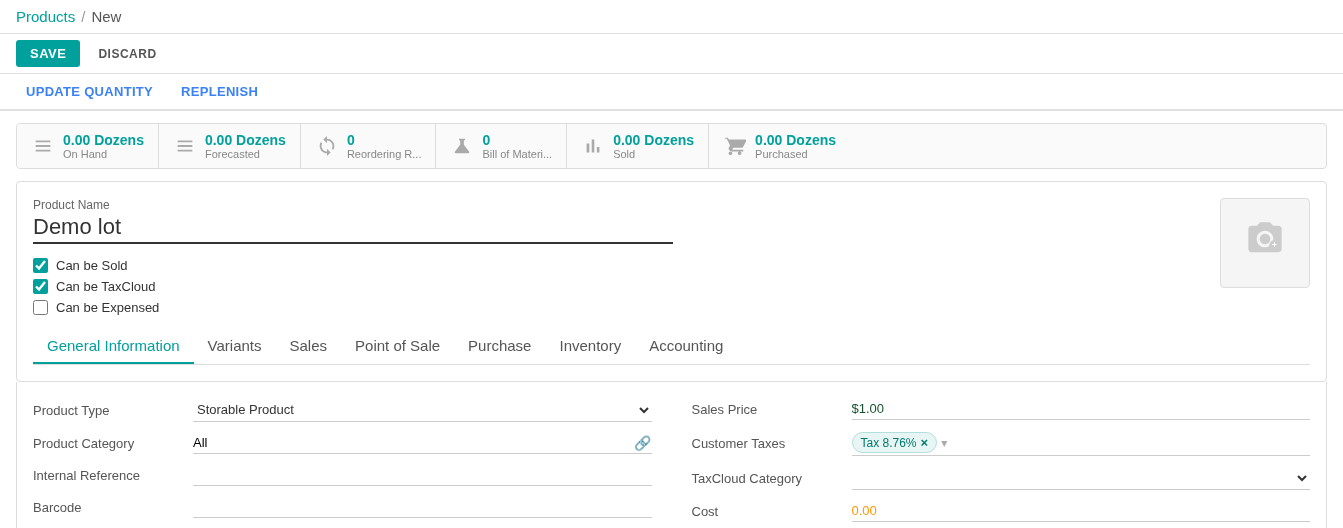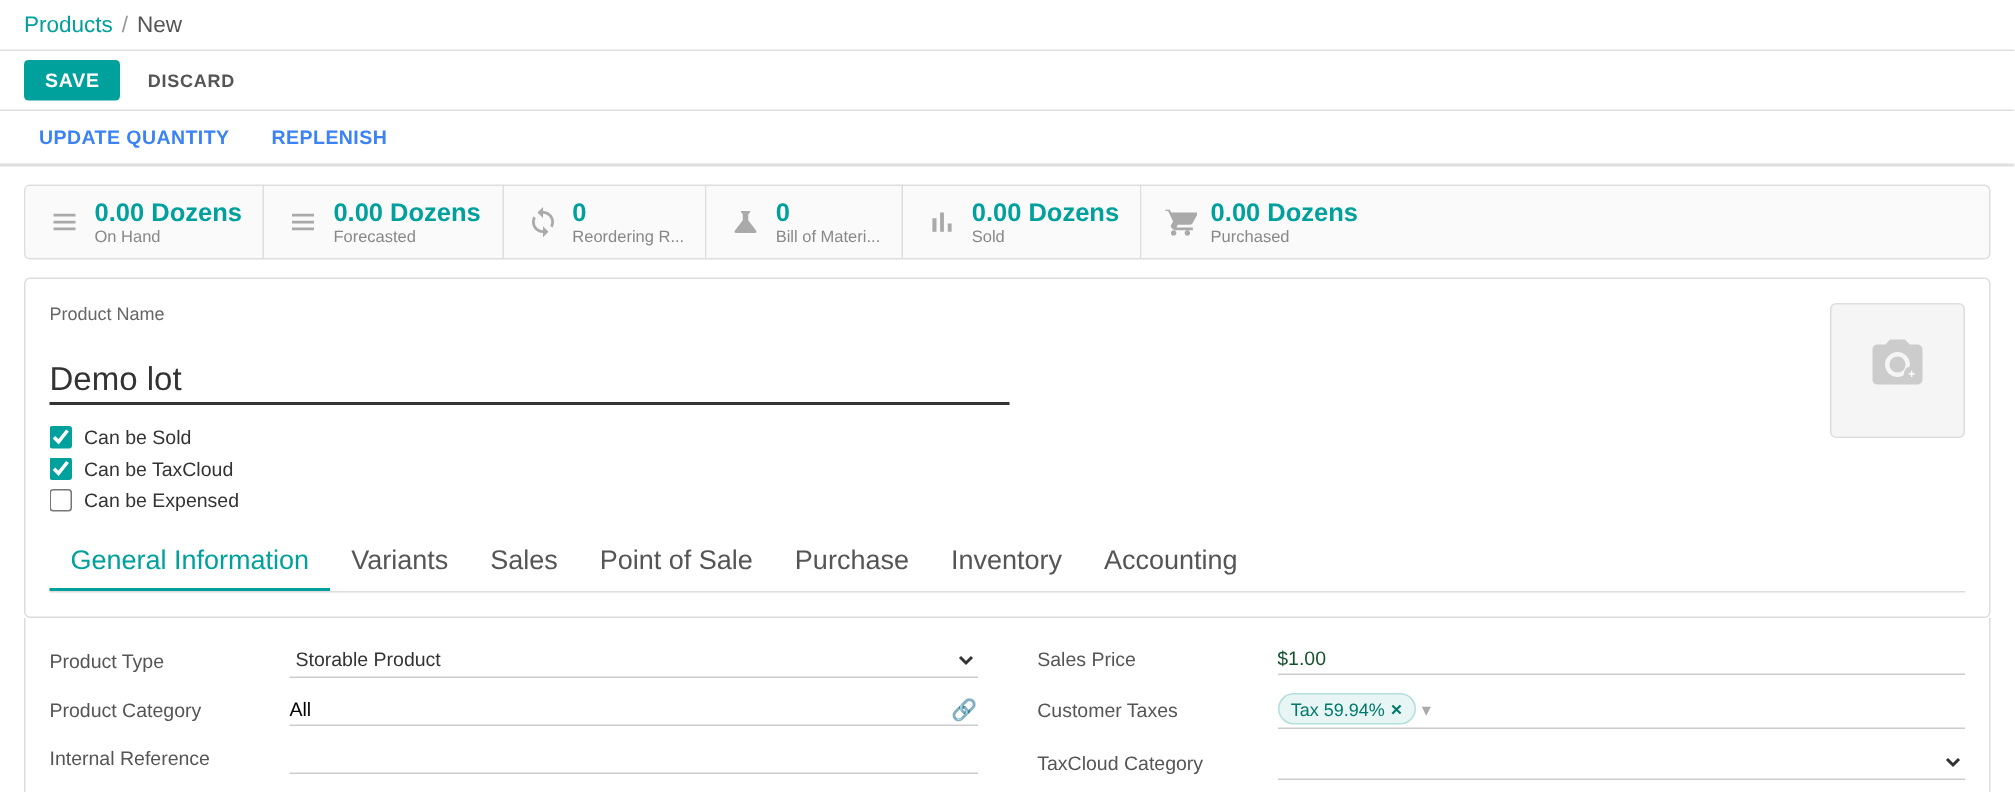--- a/index.html
+++ b/index.html
@@ -103,35 +103,35 @@
     .stat-icon {
       width: 24px;
       height: 24px;
       display: flex;
       align-items: center;
       justify-content: center;
       color: #aaa;
       font-size: 18px;
     }
     .stat-info {}
-    .stat-value { color: #00a09d; font-weight: 600; font-size: 17px; }
+    .stat-value { color: #00a09d; font-weight: 600; font-size: 14px; }
     .stat-label { color: #888; font-size: 11px; }
 
     
     .product-form {
       border: 1px solid #ddd;
       border-radius: 4px;
       padding: 16px;
       position: relative;
       min-height: 200px;
     }
     .product-name-label {
       font-size: 12px;
       color: #666;
-      margin-bottom: 22px;
+      margin-bottom: 0;
     }
     .product-name-input {
       font-size: 22px;
       font-weight: 400;
       color: #333;
       border: none;
       border-bottom: 2px solid #333;
       width: 640px;
       outline: none;
       padding: 2px 0;
@@ -174,21 +174,21 @@
     .camera-icon { color: #bbb; font-size: 32px; }
 
     
     .tabs {
       display: flex;
       border-bottom: 1px solid #ddd;
       margin-top: 14px;
     }
     .tab {
       padding: 8px 14px;
-      font-size: 18px;
+      font-size: 15px;
       cursor: pointer;
       border-bottom: 2px solid transparent;
       color: #555;
       white-space: nowrap;
     }
     .tab.active {
       border-bottom: 2px solid #00a09d;
       color: #00a09d;
       font-weight: 500;
     }
@@ -468,37 +468,37 @@
         <div class="form-label">Sales Price</div>
         <div class="form-value">
           <input type="text" class="form-input" value="$1.00" style="">
         </div>
       </div>
       <div class="form-row">
         <div class="form-label">Customer Taxes</div>
         <div class="form-value">
           <div class="taxes-field">
             <span class="tax-tag">
-              <span>Tax 59.94%</span>
+              <span>Tax 8.76%</span>
               <span class="tax-tag-close">×</span>
             </span>
             <span class="taxes-dropdown-arrow">▾</span>
           </div>
         </div>
       </div>
       <div class="form-row">
         <div class="form-label">TaxCloud Category</div>
         <div class="form-value">
           <select class="form-select">
             <option></option>
           </select>
         </div>
       </div>
       <div class="form-row">
-        <div class="form-label">Taxes</div>
+        <div class="form-label">Cost</div>
         <div class="form-value">
           <input type="text" class="form-input" value="0.00" style="color: rgb(255, 152, 0);">
         </div>
       </div>
     </div>
   </div>
 
 </div>
 
 </body></html>

